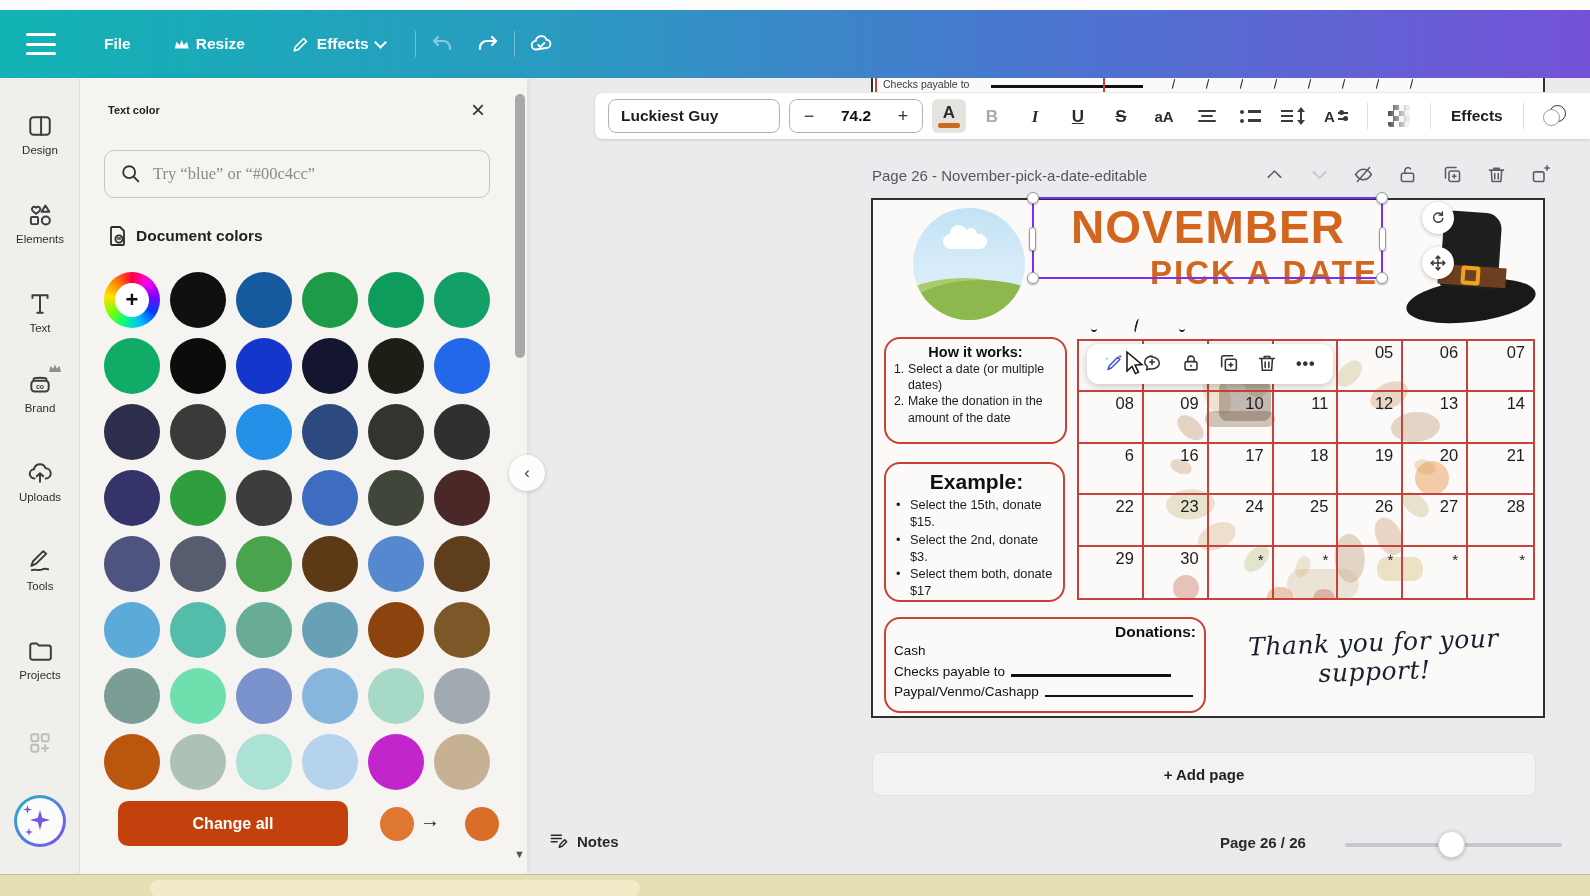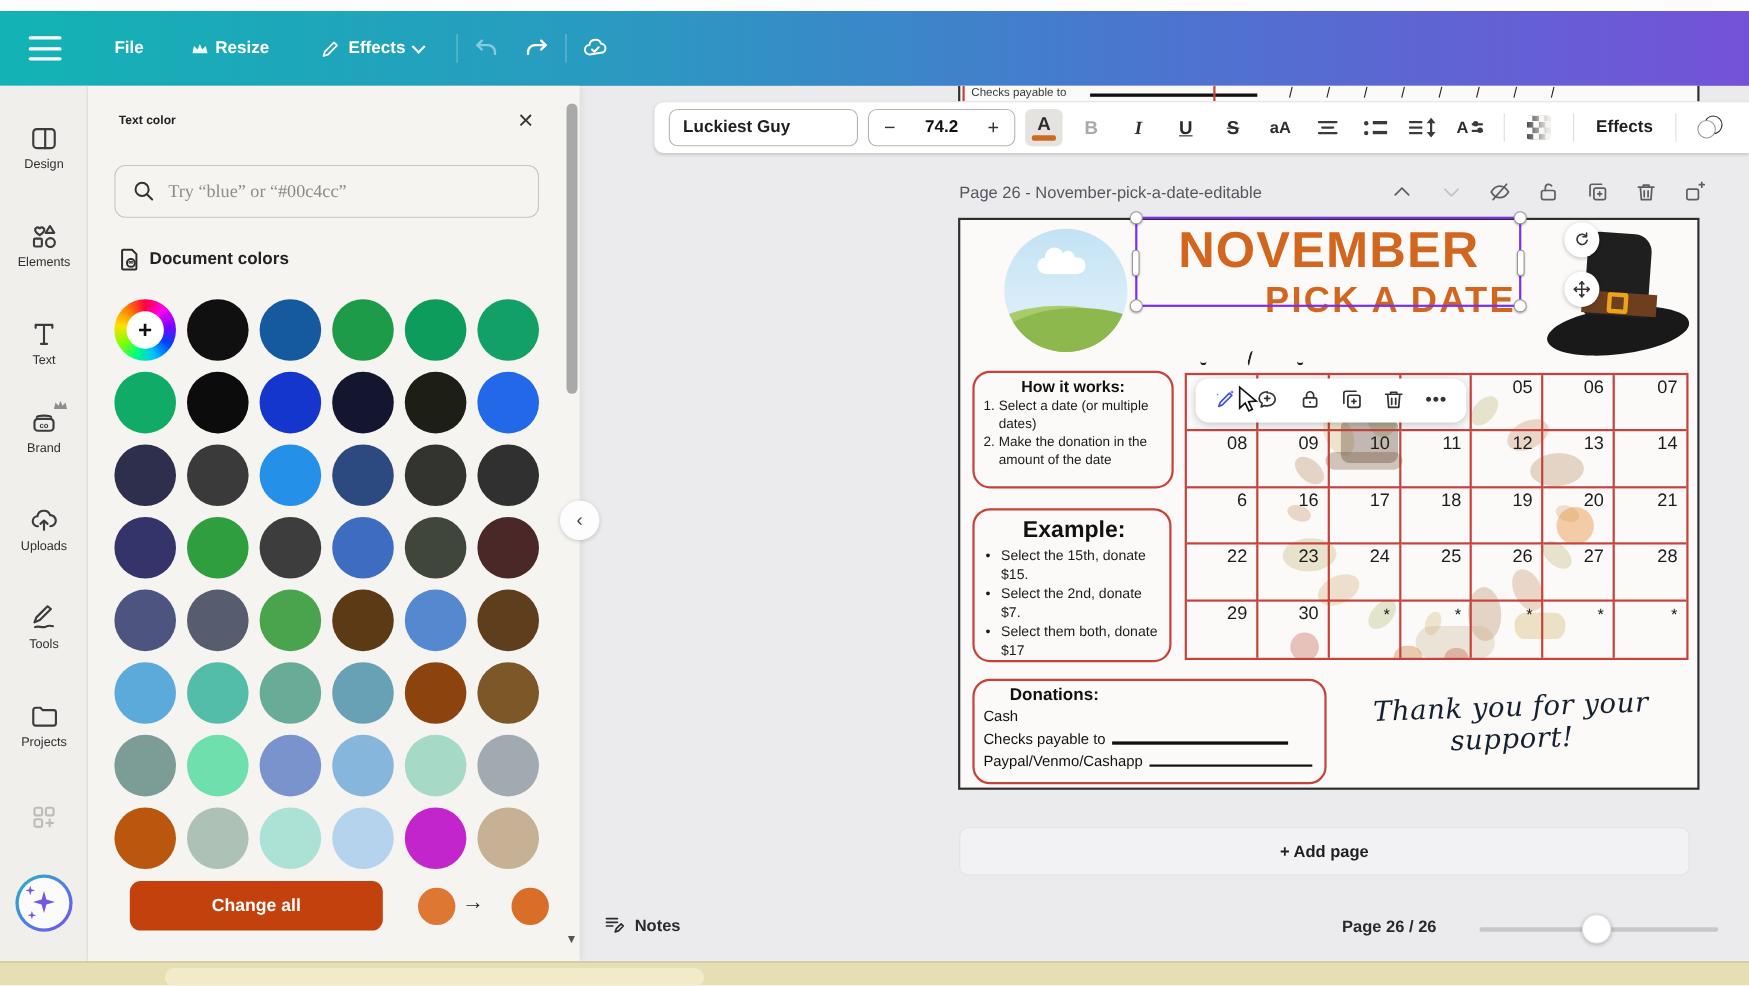--- a/index.html
+++ b/index.html
@@ -175,21 +175,21 @@
   .exbox .blt{flex:0 0 8px}
   .wreath{position:absolute;left:204px;top:139px;width:458px;height:261px;overflow:hidden}
   .blob{position:absolute;border-radius:50%}
   .calendar{position:absolute;left:204px;top:139px;width:458px;height:261px;border:2px solid #c5433c;
             display:grid;grid-template-columns:repeat(7,1fr);grid-template-rows:repeat(5,1fr)}
   .cal-cell{border-right:2px solid #c5433c;border-bottom:2px solid #c5433c;text-align:right;
             padding:2px 8px 0 0;font-size:16.5px;color:#1c1c1c;cursor:pointer}
   .cal-cell:nth-child(7n){border-right:none}
   .cal-cell:nth-child(n+29){border-bottom:none}
   .don{left:11px;top:417px;width:322px;height:96px;padding:4px 8px 0 8px}
-  .don .boxtitle{text-align:left;margin-left:24px;font-size:15.5px}
+  .don .boxtitle{text-align:right;margin-left:42px;font-size:15.5px}
   .don .dline{display:flex;align-items:flex-end;font-size:13.5px;color:#111;margin-top:5.5px}
   .don .uline{height:2.5px;background:#111;margin-left:6px;margin-bottom:2px}
   .thanks{position:absolute;left:336px;top:428px;width:330px;text-align:center;font-family:"DejaVu Serif",serif;
           font-style:italic;font-size:25px;color:#16202e;transform:rotate(-2deg);letter-spacing:.5px}
   .cursor{position:absolute;left:251px;top:150px;z-index:9;pointer-events:none}
   
   .add-page{position:absolute;left:345px;top:674px;width:664px;height:44px;background:#f2f1f4;border:1px solid #e2e1e6;
             border-radius:8px;font-family:inherit;font-size:15px;font-weight:600;color:#1f1f1f;cursor:pointer}
   .notes{position:absolute;left:21px;top:753px;display:flex;align-items:center;gap:9px;background:none;border:none;
          font-family:inherit;font-size:15px;font-weight:600;color:#2a2a2a;cursor:pointer}
@@ -696,21 +696,21 @@
 
       <div class="redbox exbox">
         <div class="boxtitle" style="font-size:21px">Example:</div>
         <ul id="exList">
             <li>
               <span class="blt">•</span>
               <span>Select the 15th, donate $15.</span>
             </li>
             <li>
               <span class="blt">•</span>
-              <span>Select the 2nd, donate $7.</span>
+              <span>Select the 2nd, donate $3.</span>
             </li>
             <li>
               <span class="blt">•</span>
               <span>Select them both, donate $17</span>
             </li>
           </ul>
       </div>
 
       <div class="redbox don">
         <div class="boxtitle">Donations:</div>

